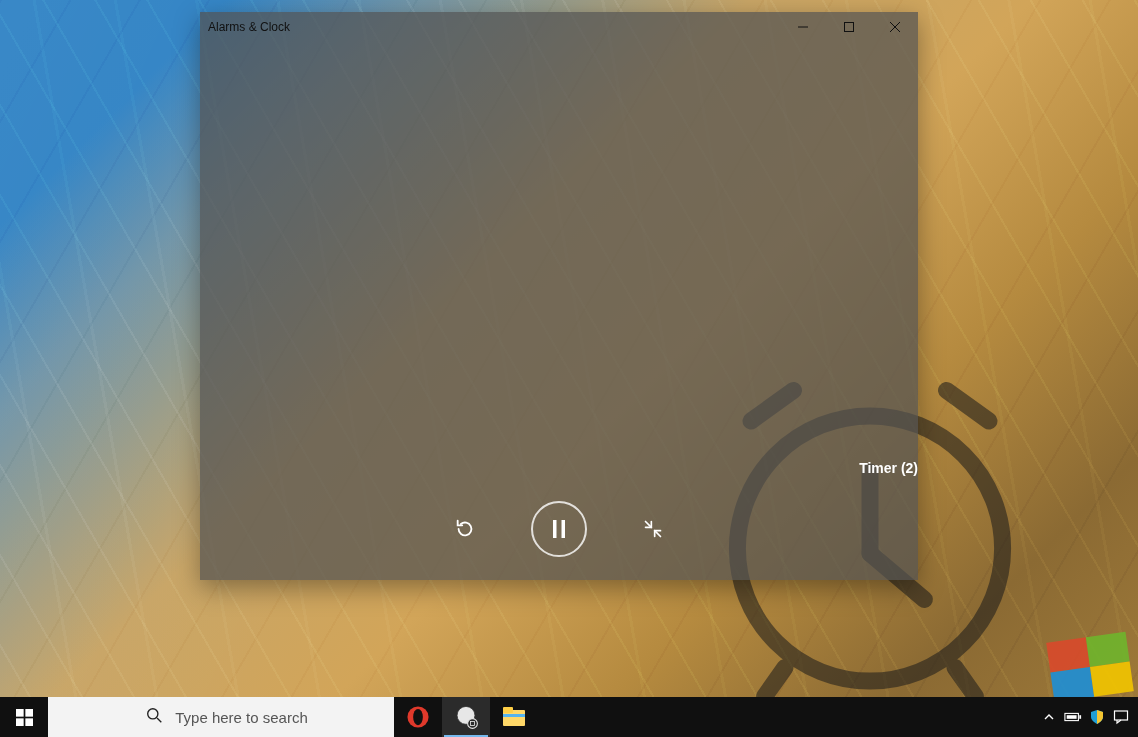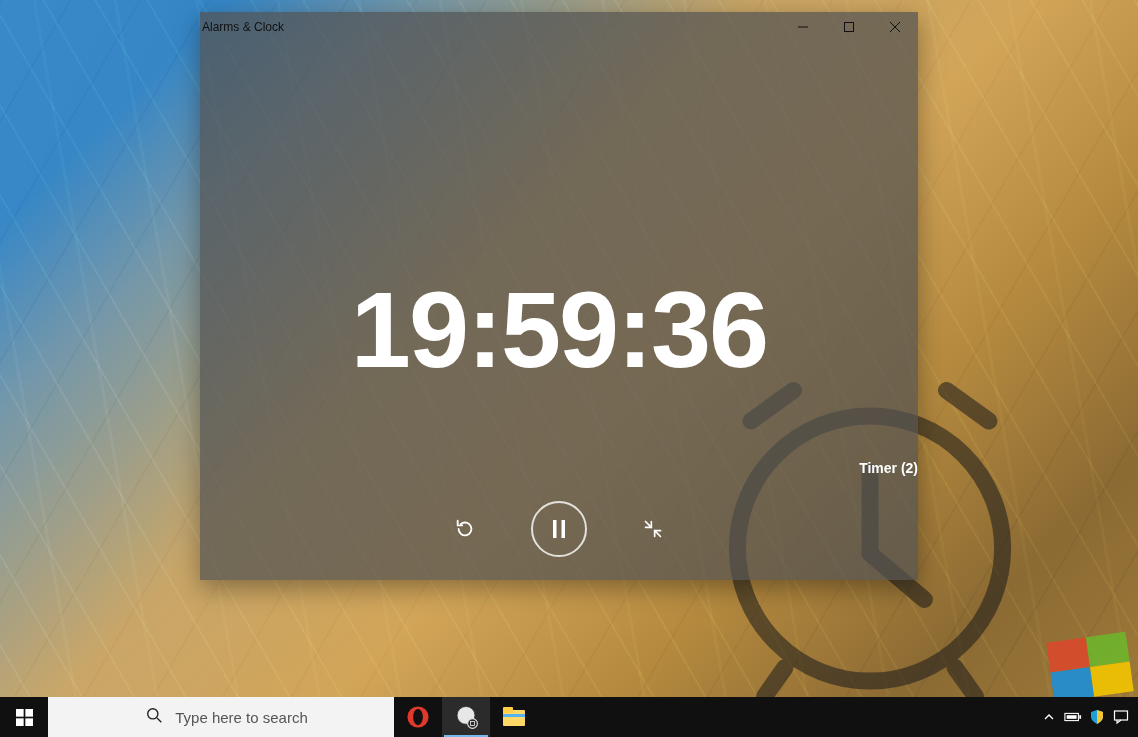--- a/index.html
+++ b/index.html
@@ -37,21 +37,21 @@
     left: 200px; top: 12px;
     width: 718px; height: 568px;
     background: rgba(82,82,82,0.72);
     backdrop-filter: blur(0.5px);
     box-shadow: 0 8px 24px rgba(0,0,0,0.35);
     color: #fff;
   }
   .titlebar {
     height: 30px;
     display: flex; align-items: center;
-    padding-left: 2px;
+    padding-left: 8px;
     font-size: 12px;
     color: #111;
   }
   .title-text { flex: none; }
   .title-spacer { flex: 1; }
   .win-controls { display: flex; height: 30px; }
   .win-btn {
     width: 46px; height: 100%;
     display: flex; align-items: center; justify-content: center;
     color: #111; cursor: default;
@@ -184,21 +184,20 @@
       </div>
       <div class="win-btn">
         <svg width="10" height="10" viewBox="0 0 10 10">
             <line x1="0" y1="0" x2="10" y2="10" stroke="#111" stroke-width="1"></line>
             <line x1="10" y1="0" x2="0" y2="10" stroke="#111" stroke-width="1"></line>
           </svg>
       </div>
     </div>
   </div>
 
-  <div class="timer-display">19:59:36</div>
   <div class="timer-label">Timer (2)</div>
 
   <div class="controls-row">
     <div class="ctrl-btn">
       <svg width="22" height="22" viewBox="0 0 24 24">
         <g fill="none" stroke="#fff" stroke-width="2" stroke-linecap="round">
           <path d="M5 12a7 7 0 1 0 2.5-5.4"></path>
           <polyline points="4,3 4,8 9,8"></polyline>
         </g>
       </svg>

